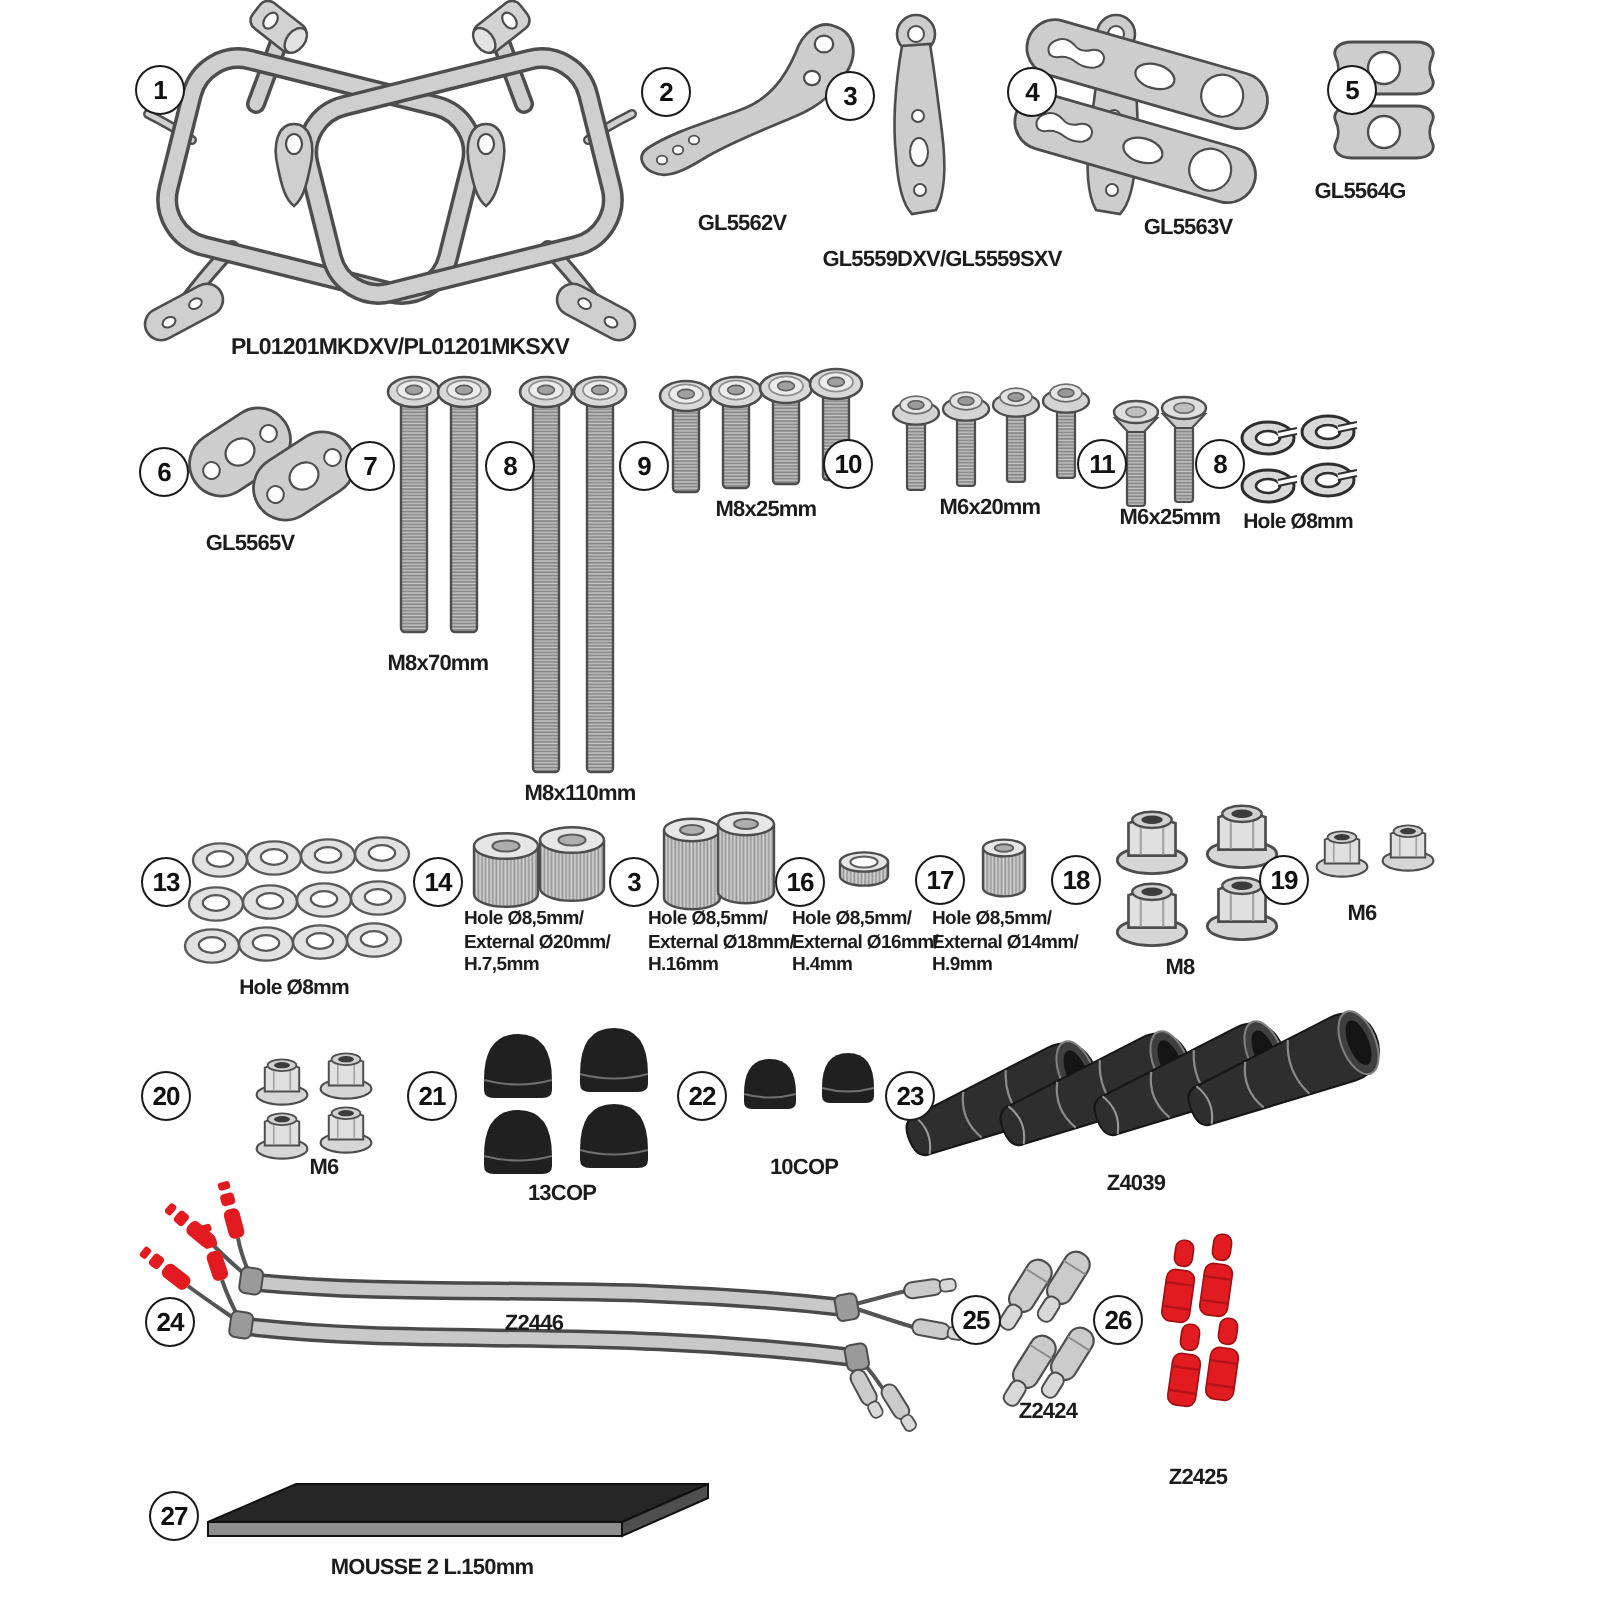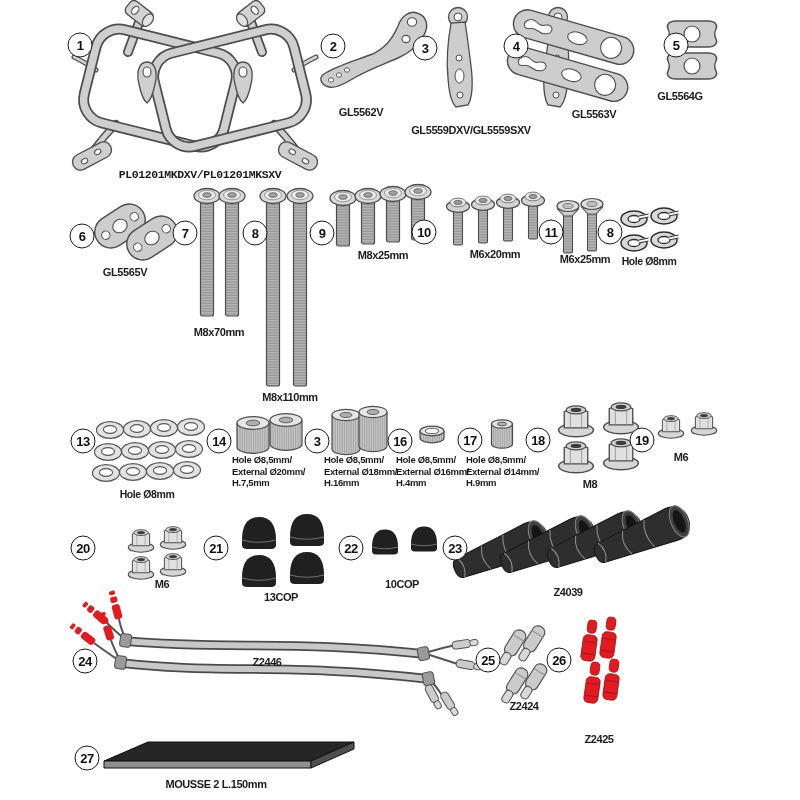--- a/index.html
+++ b/index.html
@@ -5,21 +5,21 @@
   html,body{margin:0;padding:0;background:#ffffff;}
   .canvas{position:relative;width:800px;height:800px;background:#ffffff;overflow:hidden;
           font-family:"Liberation Sans",sans-serif;}
   .art{position:absolute;left:0;top:0;}
   .num{position:absolute;width:25px;height:25px;border:1.7px solid #1a1a1a;border-radius:50%;
        background:#ffffff;display:flex;align-items:center;justify-content:center;
        font-size:13px;font-weight:600;color:#111;transform:translate(-50%,-50%);
        letter-spacing:-0.5px;box-sizing:border-box;z-index:3;}
   .lbl{position:absolute;font-weight:700;color:#1c1c1c;white-space:nowrap;
        transform:translateX(-50%);letter-spacing:-0.4px;z-index:2;}
-  .lbl.big{font-size:11.5px;font-family:Liberation Mono, monospace;}
+  .lbl.big{font-size:11.5px;}
   .lbl.mid{font-size:11px;}
   .lbl.sm{font-size:10.5px;}
   .lbl3{position:absolute;font-weight:700;color:#1c1c1c;font-size:9.5px;line-height:11.5px;
         letter-spacing:-0.3px;white-space:nowrap;z-index:2;}
 </style>
 </head>
 <body>
 
 <div class="canvas">
 
@@ -483,21 +483,21 @@
       <span>25</span>
     </div>
 <div class="num" style="left:559px;top:660px">
       <span>26</span>
     </div>
 <div class="num" style="left:87px;top:758px">
       <span>27</span>
     </div>
 
 <div class="lbl big" style="left:200px;top:168px">PL01201MKDXV/PL01201MKSXV</div>
-<div class="lbl mid" style="left:361px;top:106px">GL5562V</div>
+<div class="lbl mid" style="left:371px;top:106px">GL5562V</div>
 <div class="lbl mid" style="left:471px;top:124px">GL5559DXV/GL5559SXV</div>
 <div class="lbl mid" style="left:594px;top:108px">GL5563V</div>
 <div class="lbl mid" style="left:680px;top:90px">GL5564G</div>
 <div class="lbl mid" style="left:125px;top:266px">GL5565V</div>
 <div class="lbl mid" style="left:219px;top:326px">M8x70mm</div>
 <div class="lbl mid" style="left:290px;top:391px">M8x110mm</div>
 <div class="lbl mid" style="left:383px;top:249px">M8x25mm</div>
 <div class="lbl mid" style="left:495px;top:248px">M6x20mm</div>
 <div class="lbl mid" style="left:585px;top:253px">M6x25mm</div>
 <div class="lbl sm" style="left:649px;top:255px">Hole Ø8mm</div>

